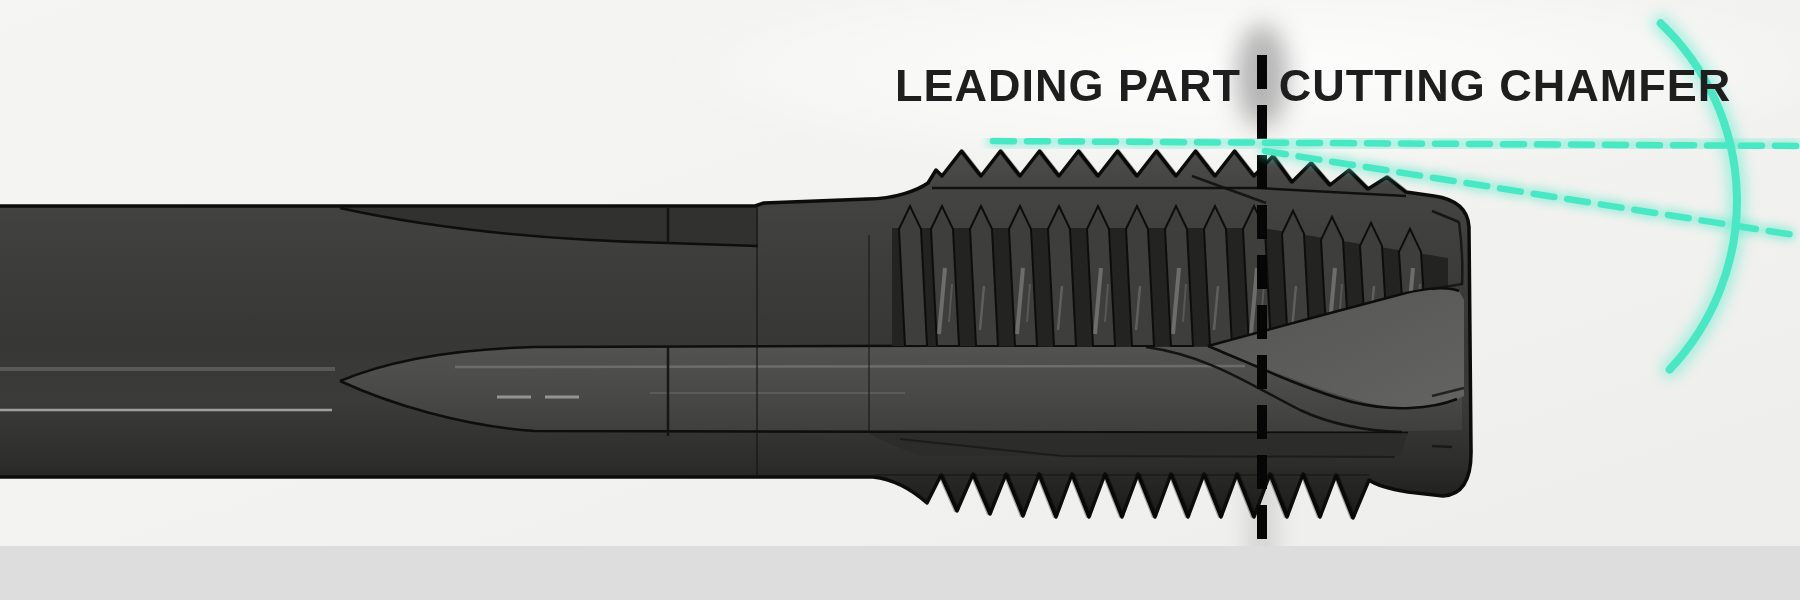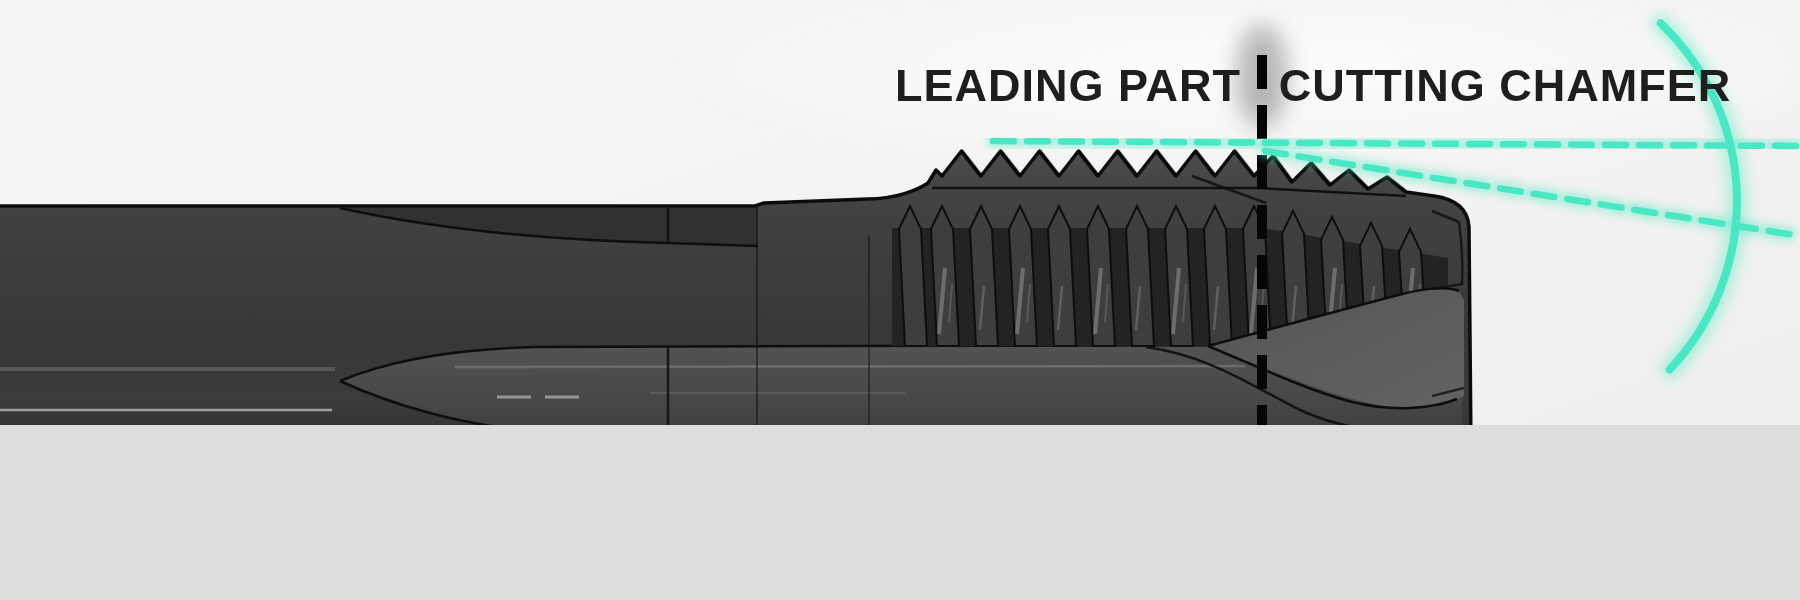--- a/index.html
+++ b/index.html
@@ -1,16 +1,16 @@
 <!DOCTYPE html>
 <html><head>
 <meta charset="utf-8">
 <style>
   html,body{margin:0;padding:0;background:#ddd;}
-  #stage{position:relative;width:1800px;height:425px;overflow:hidden;
+  #stage{position:relative;width:1800px;height:546px;overflow:hidden;
          font-family:"Liberation Sans", sans-serif;}
   svg{display:block;}
   text.part-label{font-family:"Liberation Sans", sans-serif;font-weight:700;
                   font-size:45px;letter-spacing:1px;fill:#1e1e1e;}
 </style>
 </head>
 <body>
 
 <div id="stage">
 <svg width="1800" height="600" viewBox="0 0 1800 600" xmlns="http://www.w3.org/2000/svg">

